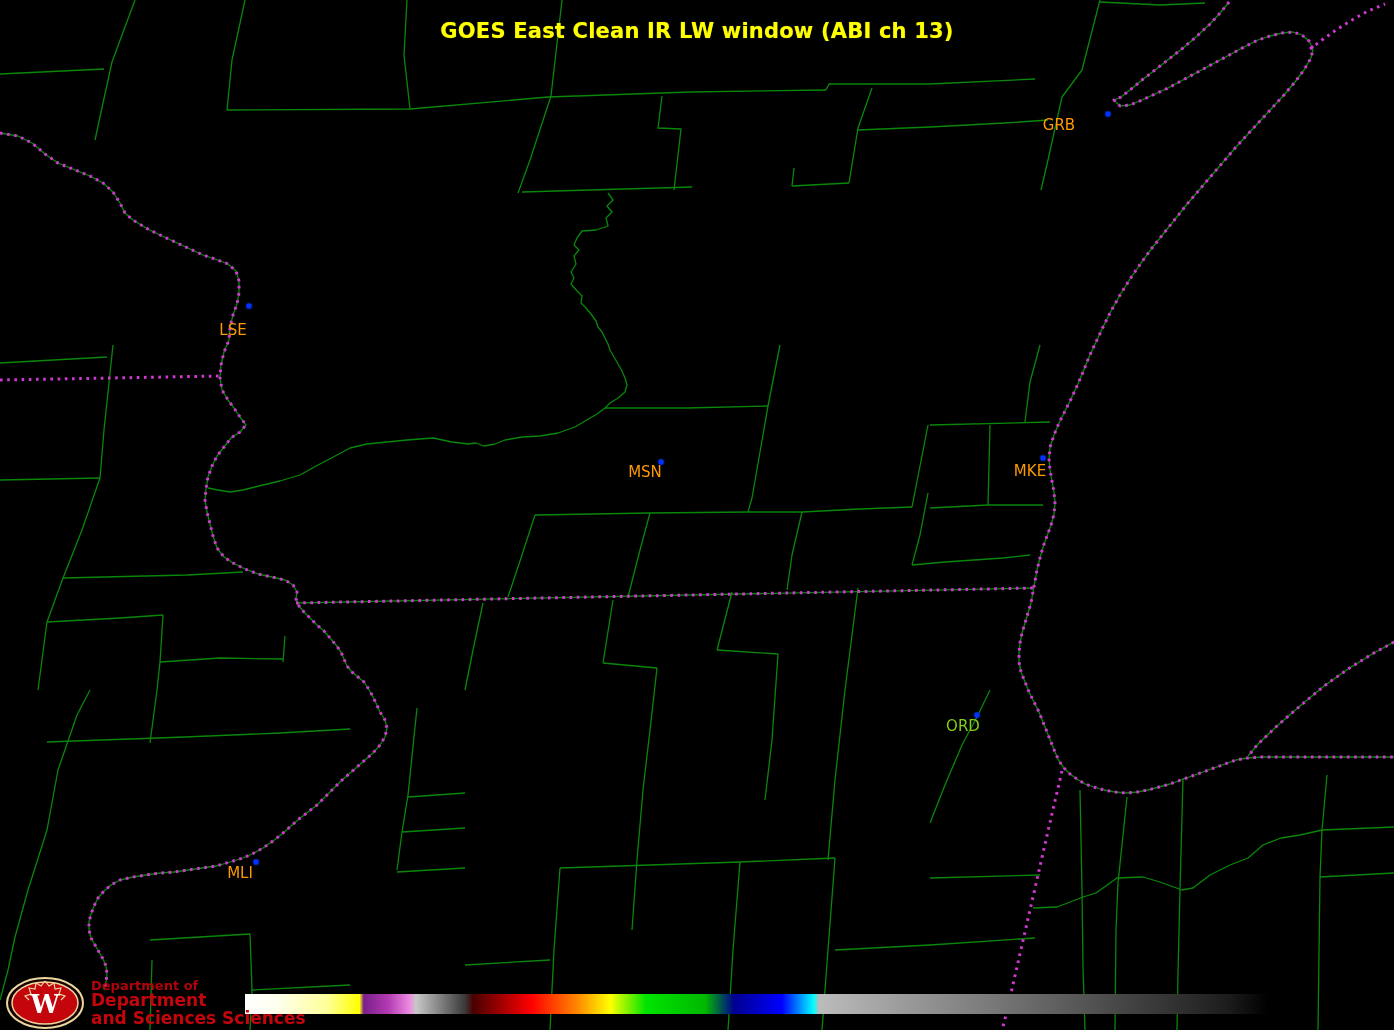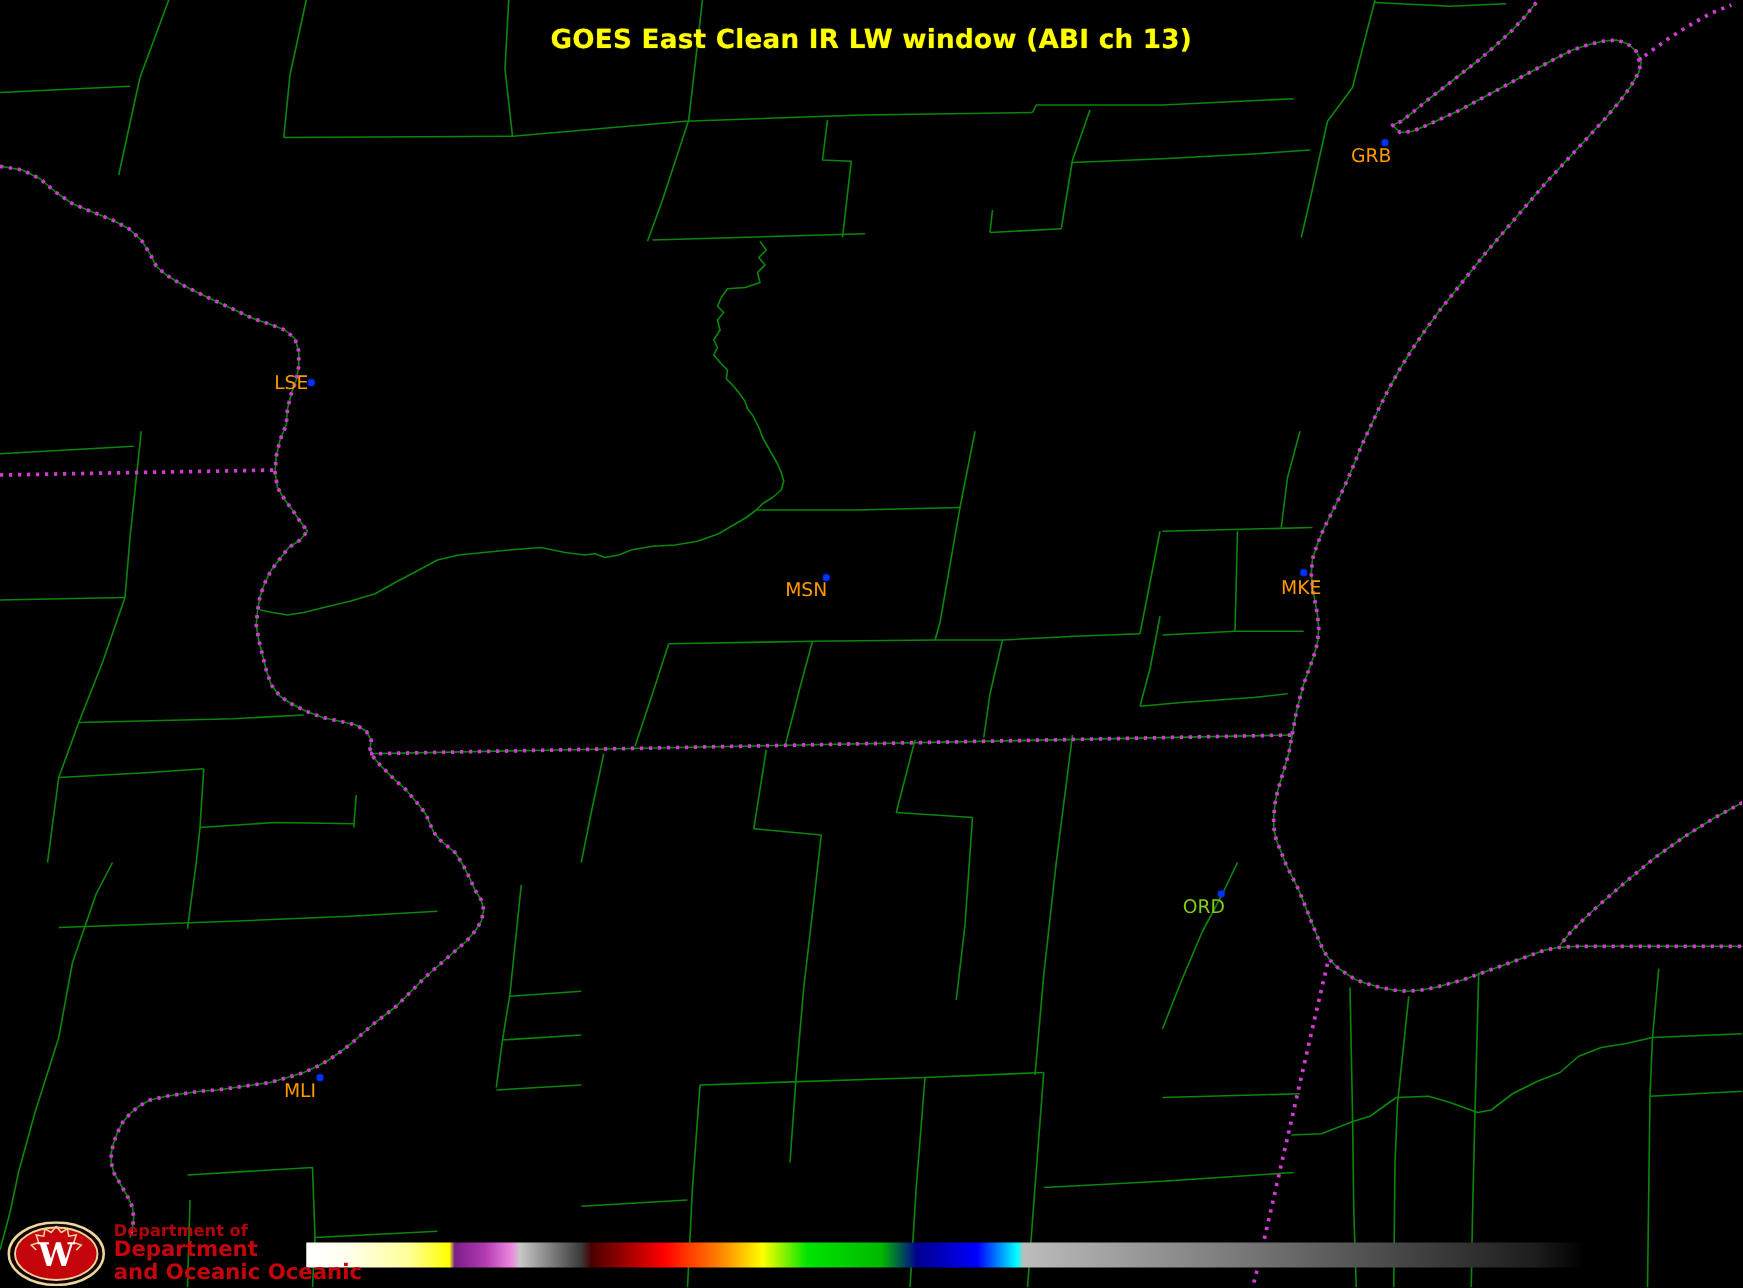--- a/index.html
+++ b/index.html
@@ -134,47 +134,47 @@
       <polyline points="1062,771 1054,805 1046,840 1038,875 1030,910 1022,945 1014,980 1006,1015 1002,1030"></polyline>
       <polyline points="1394,642 1372,654 1348,669 1324,686 1300,706 1277,726 1258,744 1248,756"></polyline>
     </g>
   </svg>
 
   <div class="title-block" style="color: rgb(255, 255, 0);">
     <div>GOES East Clean IR LW window (ABI ch 13)</div>
   </div>
 
   <div class="station-dot" style="left: 249px; top: 306px; background: rgb(0, 51, 255);"></div>
-  <span class="station-label" style="left: 233px; top: 307px; color: rgb(255, 153, 0);">LSE</span>
+  <span class="station-label" style="left: 233px; top: 330px; color: rgb(255, 153, 0);">LSE</span>
 
   <div class="station-dot" style="left: 1108px; top: 114px; background: rgb(0, 51, 255);"></div>
-  <span class="station-label" style="left: 1097px; top: 125px; color: rgb(255, 153, 0);">GRB</span>
+  <span class="station-label" style="left: 1059px; top: 125px; color: rgb(255, 153, 0);">GRB</span>
 
   <div class="station-dot" style="left: 661px; top: 462px; background: rgb(0, 51, 255);"></div>
   <span class="station-label" style="left: 645px; top: 472px; color: rgb(255, 153, 0);">MSN</span>
 
   <div class="station-dot" style="left: 1043px; top: 458px; background: rgb(0, 51, 255);"></div>
-  <span class="station-label" style="left: 1030px; top: 471px; color: rgb(255, 153, 0); margin-left: 11px;">MKE</span>
+  <span class="station-label" style="left: 1030px; top: 471px; color: rgb(255, 153, 0);">MKE</span>
 
   <div class="station-dot" style="left: 977px; top: 715px; background: rgb(0, 51, 255);"></div>
   <span class="station-label" style="left: 963px; top: 726px; color: #84cc16;">ORD</span>
 
   <div class="station-dot" style="left: 256px; top: 862px; background: rgb(0, 51, 255);"></div>
   <span class="station-label" style="left: 240px; top: 873px; color: rgb(255, 153, 0);">MLI</span>
 
   <div class="colorbar" id="colorbar" style="background: linear-gradient(to right, rgb(255, 255, 255) 0%, rgb(255, 255, 240) 3%, rgb(255, 255, 154) 8%, rgb(255, 255, 0) 11.2%, rgb(122, 31, 138) 11.6%, rgb(178, 58, 178) 14%, rgb(238, 138, 224) 16.1%, rgb(200, 200, 200) 16.7%, rgb(58, 58, 58) 21.5%, rgb(74, 0, 0) 22.3%, rgb(255, 0, 0) 28%, rgb(255, 136, 0) 32.5%, rgb(255, 255, 0) 35.7%, rgb(0, 228, 0) 39.2%, rgb(0, 184, 0) 45%, rgb(0, 0, 144) 47.8%, rgb(0, 0, 255) 52.5%, rgb(0, 255, 255) 55.6%, rgb(188, 188, 188) 56.1%, rgb(29, 29, 29) 96%, rgb(0, 0, 0) 100%);"></div>
 
   <div class="logo">
     <svg class="crest" viewBox="0 0 80 52">
       <ellipse cx="40" cy="26" rx="38" ry="25" fill="#1a0000" stroke="#e8d8a0" stroke-width="2"></ellipse>
       <ellipse cx="40" cy="26" rx="33" ry="21" fill="#c5050c" stroke="#e8d8a0" stroke-width="1.5"></ellipse>
       <path d="M40 4 l4 5 5-3 1 6 6-1 -2 6 6 2 -4 4" fill="none" stroke="#e8d8a0" stroke-width="1.2"></path>
       <path d="M40 4 l-4 5 -5-3 -1 6 -6-1 2 6 -6 2 4 4" fill="none" stroke="#e8d8a0" stroke-width="1.2"></path>
       <text x="40" y="36" text-anchor="middle" font-family="DejaVu Serif, serif" font-size="26" font-weight="bold" fill="#ffffff">W</text>
     </svg>
     <div class="logo-text" style="color: rgb(197, 5, 12);">
       <div class="dept">Department of</div>
       <div class="l2">Department</div>
-      <div class="l3">and Oceanic Oceanic</div>
+      <div class="l3">and Sciences Sciences</div>
     </div>
   </div>
 
 </div>
 
 </body></html>

